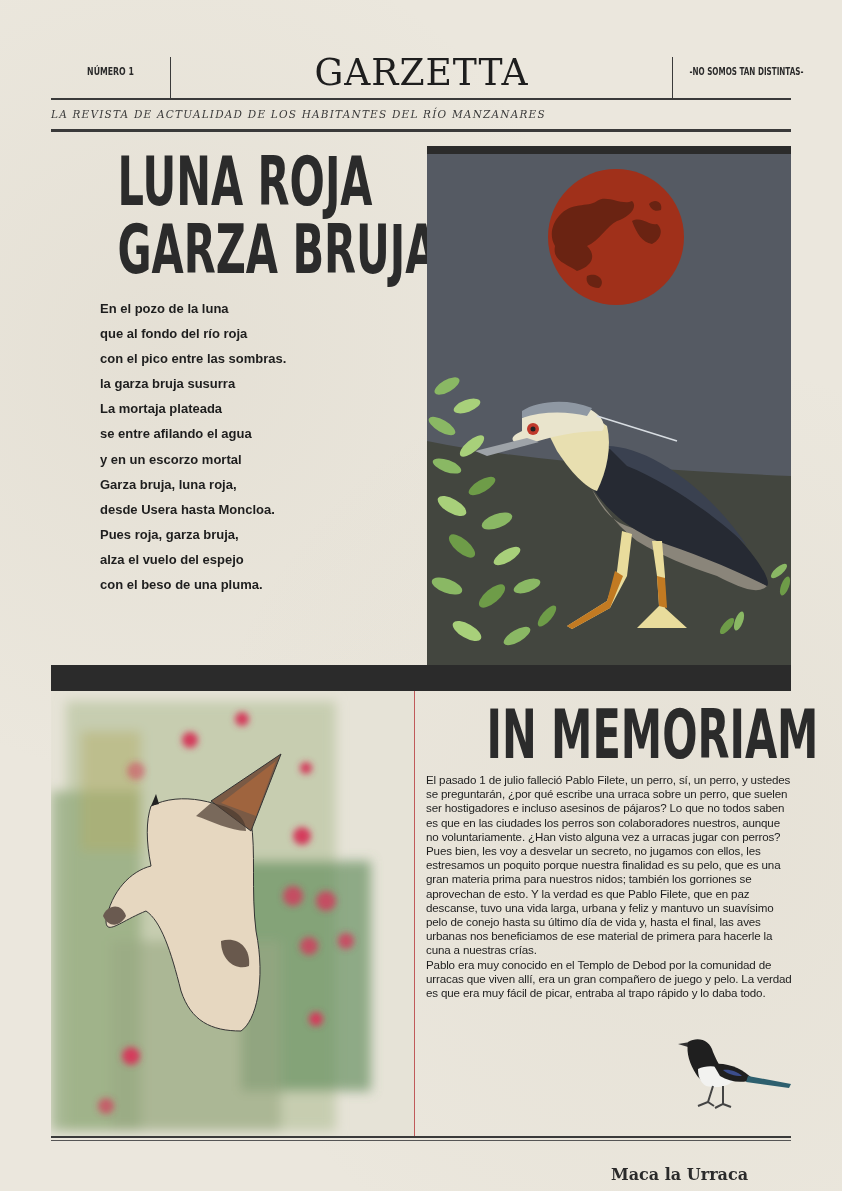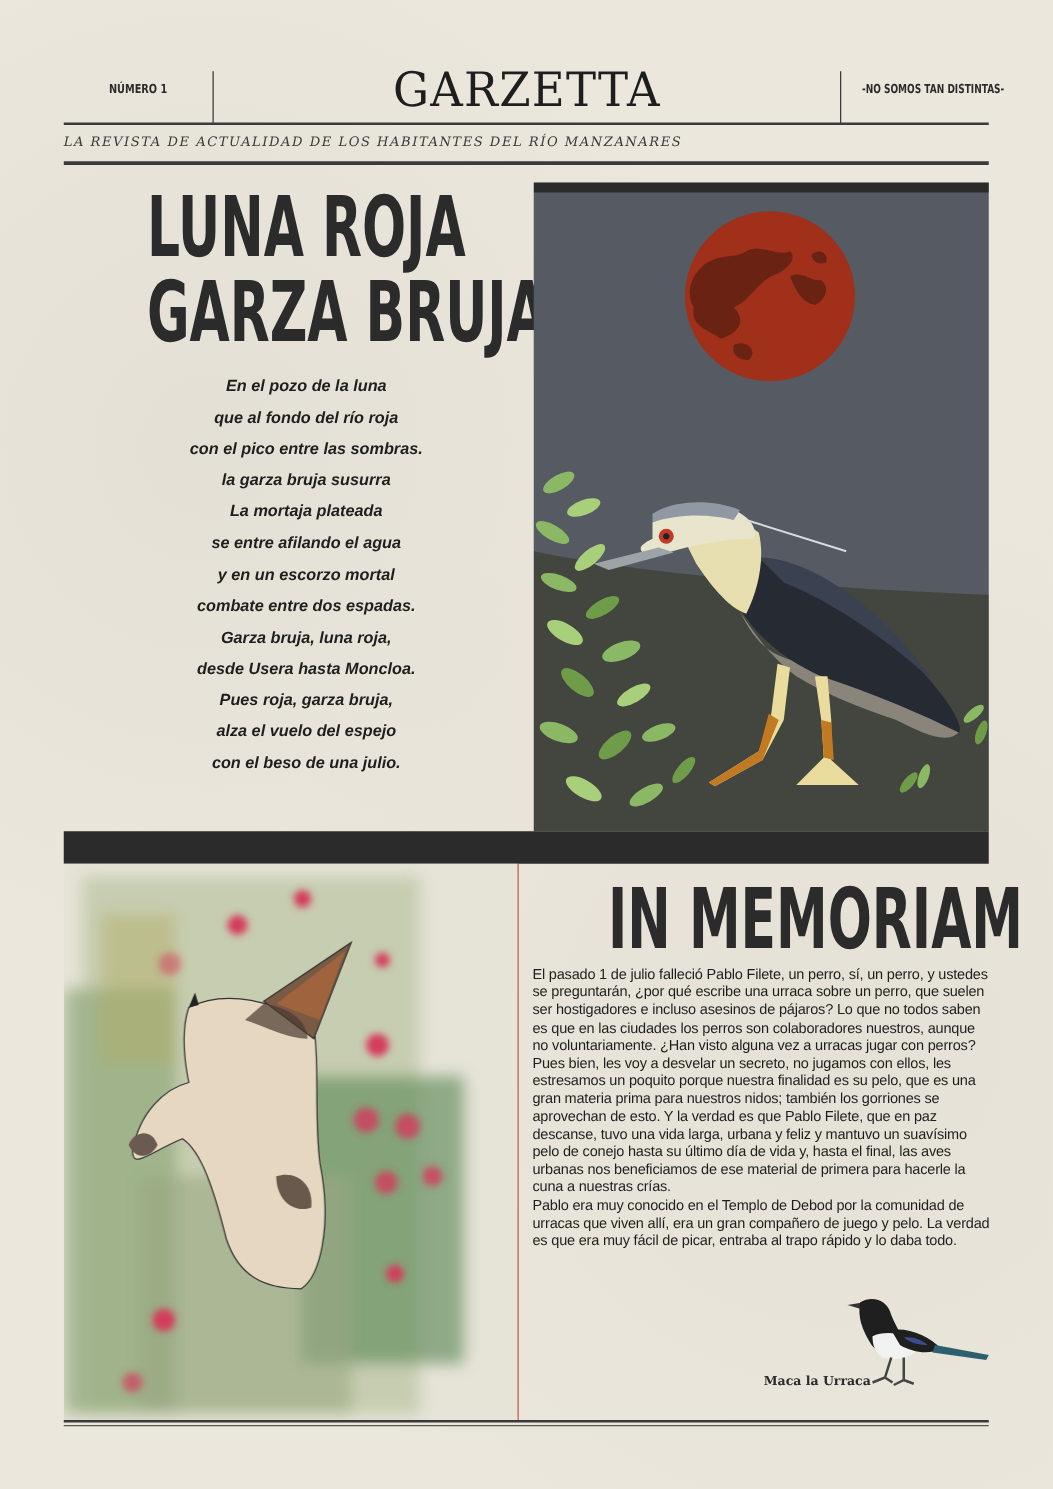--- a/index.html
+++ b/index.html
@@ -39,22 +39,22 @@
 
   
   .big-title {
     position: absolute; font-family: "DejaVu Sans", sans-serif; font-weight: bold;
     color: #2b2b2b; text-align: center; line-height: 1; transform-origin: center top;
   }
   .t-luna { left: 51px; top: 148px; width: 350px; font-size: 67px; transform: scaleX(0.62); line-height: 68px; white-space: nowrap; }
   .t-mem { left: 415px; top: 702px; width: 376px; font-size: 67px; transform: scaleX(0.62); white-space: nowrap; }
 
   .poem {
-    position: absolute; left: 100px; top: 296px; width: 290px; text-align: center;
-    font-family: "Liberation Sans", sans-serif; font-weight: bold; font-style: italic;
+    position: absolute; left: 100px; top: 296px; width: 290px; text-align: left;
+    font-family: "Liberation Sans", sans-serif; font-weight: bold; 
     font-size: 13px; line-height: 25.1px; color: #1e1e1e;
   }
   .poem div { height: 25.1px; }
 
   
   .illus-heron {
     position: absolute; left: 427px; top: 146px; width: 364px; height: 519px;
     background: #555a63; overflow: hidden;
   }
   .illus-heron .topbar { position: absolute; left: 0; top: 0; width: 100%; height: 8px; background: #2b2b2b; }
@@ -65,22 +65,22 @@
   .red-divider { position: absolute; left: 414px; top: 691px; width: 1px; height: 446px; background: #c05a5a; }
 
   .article {
     position: absolute; left: 426px; top: 773px; width: 368px;
     font-family: "Liberation Sans", sans-serif; font-size: 11.6px; line-height: 14.2px;
     color: #1e1e1e; letter-spacing: -0.15px;
   }
   .article p { margin: 0; }
 
   .signature {
-    position: absolute; left: 611px; top: 1100px;
-    font-family: "DejaVu Serif", serif; font-weight: bold; font-size: 10px; color: #2b2b2b;
+    position: absolute; left: 611px; top: 1165px;
+    font-family: "DejaVu Serif", serif; font-weight: bold; font-size: 16px; color: #2b2b2b;
   }
   .magpie { position: absolute; left: 668px; top: 1034px; width: 125px; height: 80px; }
 </style>
 </head>
 <body>
 
 <div class="hline" style="top:98px;height:2px;"></div>
 <div class="vline" style="left:170px;top:57px;height:42px;"></div>
 <div class="vline" style="left:672px;top:57px;height:42px;"></div>
 <div class="numero">NÚMERO 1</div>
@@ -95,26 +95,25 @@
 </div>
 
 <div class="poem">
   <div>En el pozo de la luna</div>
   <div>que al fondo del río roja</div>
   <div>con el pico entre las sombras.</div>
   <div>la garza bruja susurra</div>
   <div>La mortaja plateada</div>
   <div>se entre afilando el agua</div>
   <div>y en un escorzo mortal</div>
-  <div>combate entre dos espadas.</div>
   <div>Garza bruja, luna roja,</div>
   <div>desde Usera hasta Moncloa.</div>
   <div>Pues roja, garza bruja,</div>
   <div>alza el vuelo del espejo</div>
-  <div>con el beso de una julio.</div>
+  <div>con el beso de una pluma.</div>
 </div>
 
 <div class="illus-heron">
   <div class="topbar"></div>
   <svg width="364" height="519" viewBox="0 0 364 519" style="position:absolute;left:0;top:0;">
 
     <path d="M0,295 Q120,320 364,330 L364,519 L0,519 Z" fill="#43463f"></path>
 
     <g>
       <circle cx="189" cy="91" r="68" fill="#a0301a"></circle>

